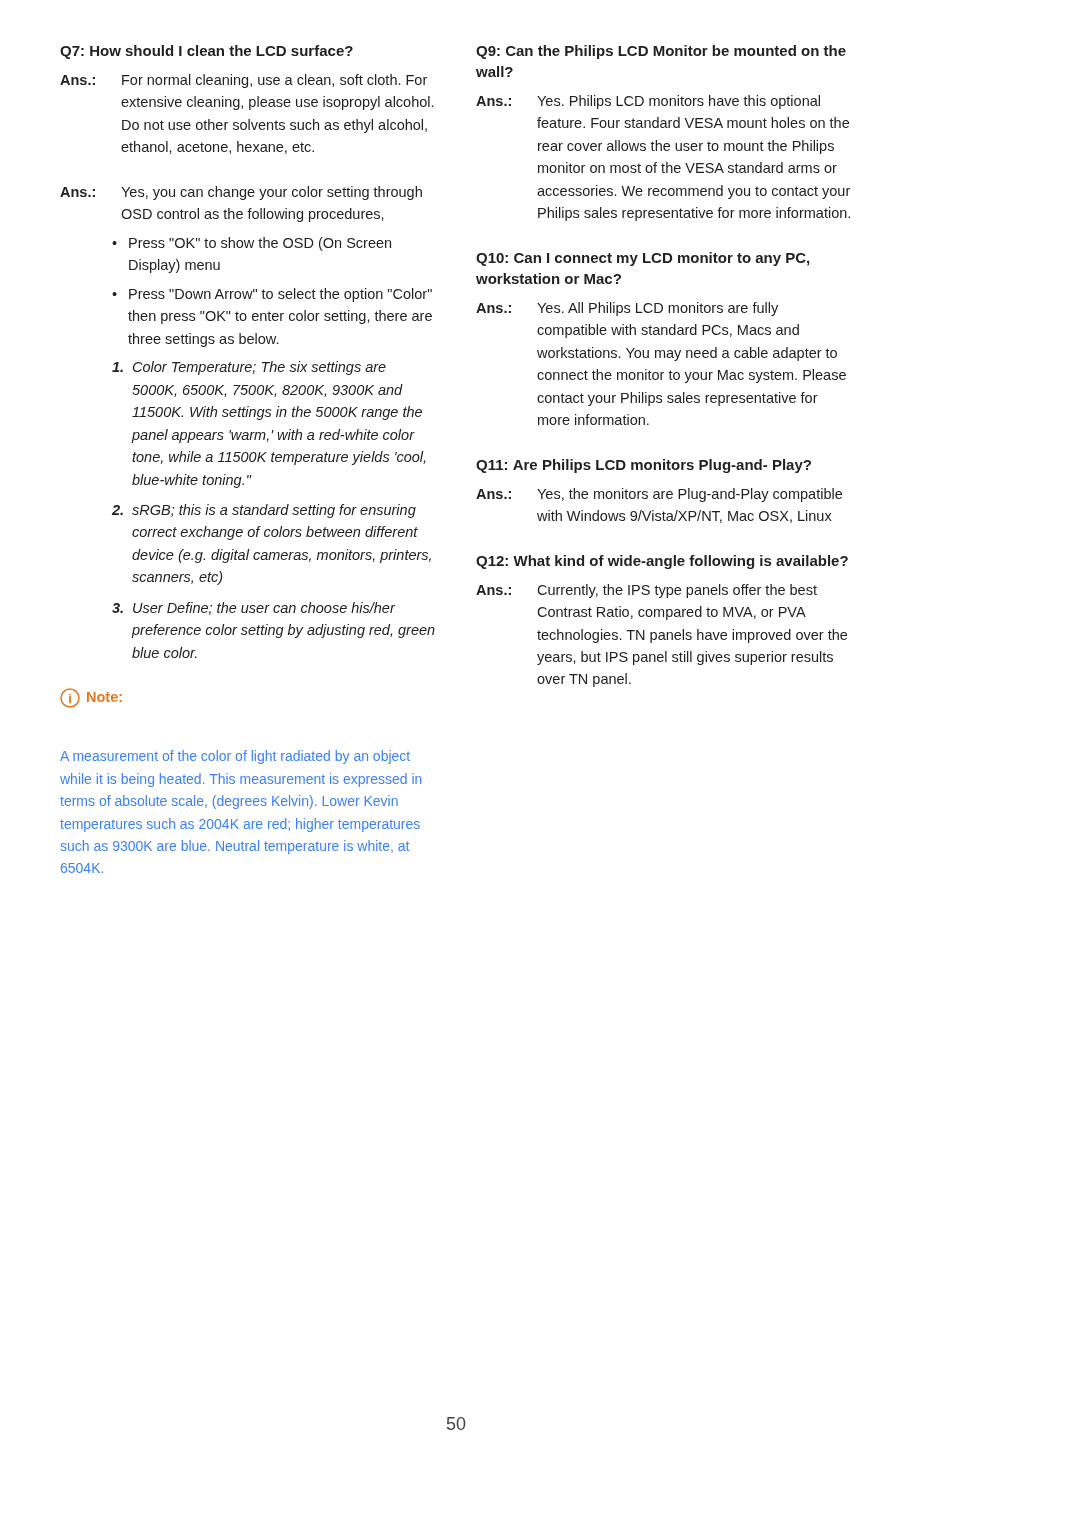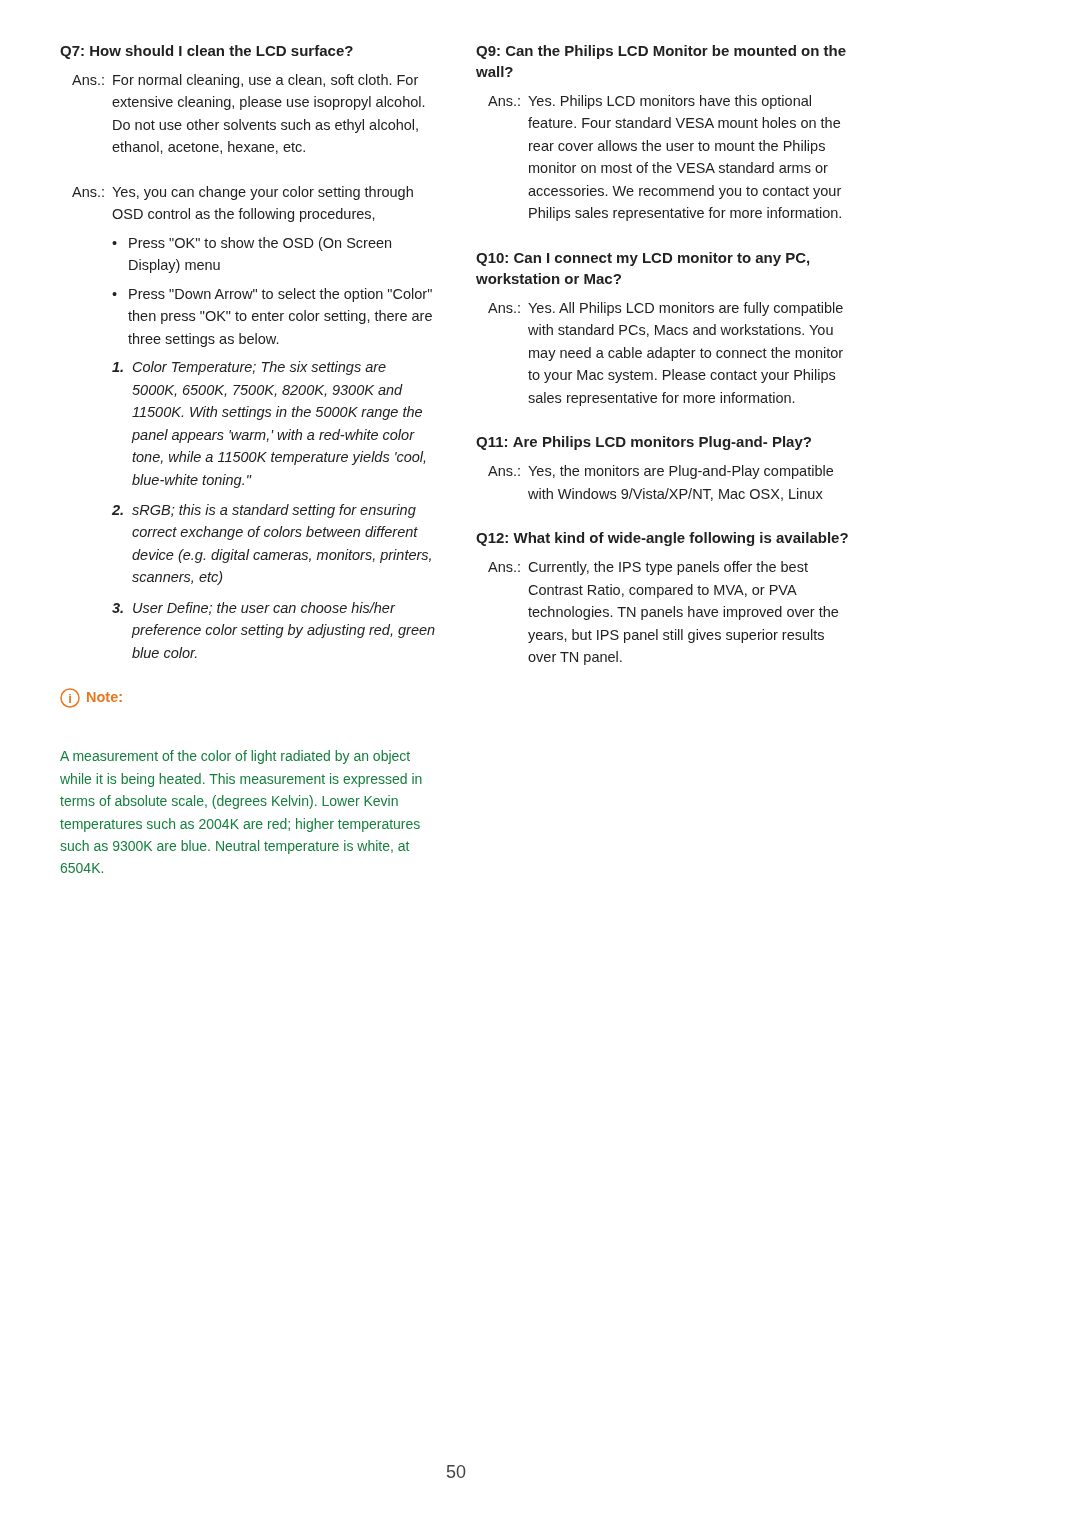--- a/index.html
+++ b/index.html
@@ -8,21 +8,21 @@
       min-height: 1527px;
       background: #ffffff;
       font-family: Arial, sans-serif;
       font-size: 15px;
       color: #222;
       position: relative;
     }
     .page-container {
       width: 912px;
       min-height: 1527px;
-      padding: 40px 60px 44px 60px;
+      padding: 40px 60px 92px 60px;
       display: flex;
       flex-direction: column;
     }
     .two-col {
       display: flex;
       flex-direction: row;
       gap: 40px;
       flex: 1;
     }
     .left-col {
@@ -45,26 +45,27 @@
     .question .q-label {
       font-weight: bold;
     }
     .answer {
       font-size: 14.5px;
       line-height: 1.55;
       padding-left: 52px;
       position: relative;
     }
     .answer .ans-label {
-      font-weight: normal;
+      font-weight: bold;
       position: absolute;
-      left: 12px;
+      left: 0;
     }
     .answer-text {
       display: block;
+      margin-left: 9px;
     }
     .bullet-list {
       margin-top: 6px;
       padding-left: 0;
       list-style: none;
     }
     .bullet-list li {
       padding-left: 16px;
       position: relative;
       margin-bottom: 6px;
@@ -111,21 +112,21 @@
       margin-bottom: 4px;
     }
     .note-icon {
       width: 20px;
       height: 20px;
       display: inline-flex;
       align-items: center;
       justify-content: center;
     }
     .note-text {
-      color: #15803d;
+      color: #3b82f6;
       font-size: 14px;
       line-height: 1.6;
       margin-top: 36px;
     }
     .page-number {
       text-align: center;
       margin-top: 30px;
       font-size: 18px;
       color: #444;
     }

